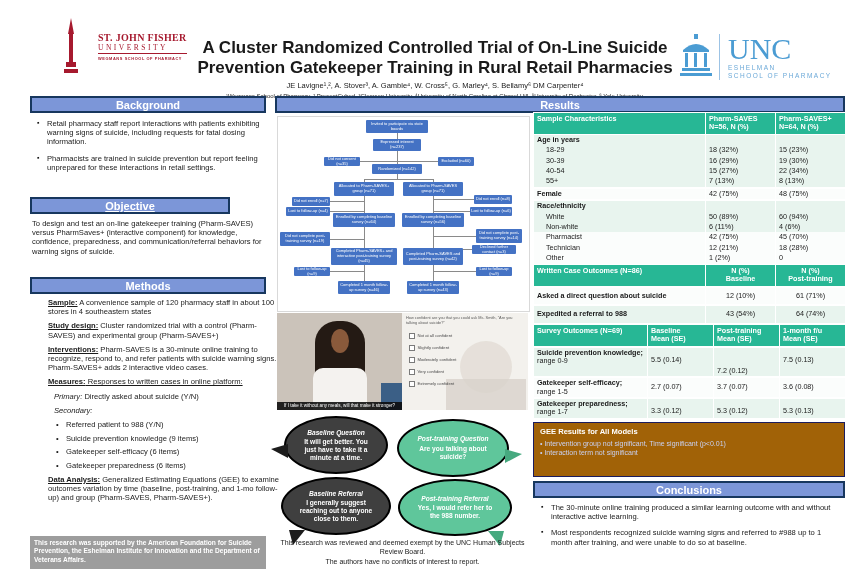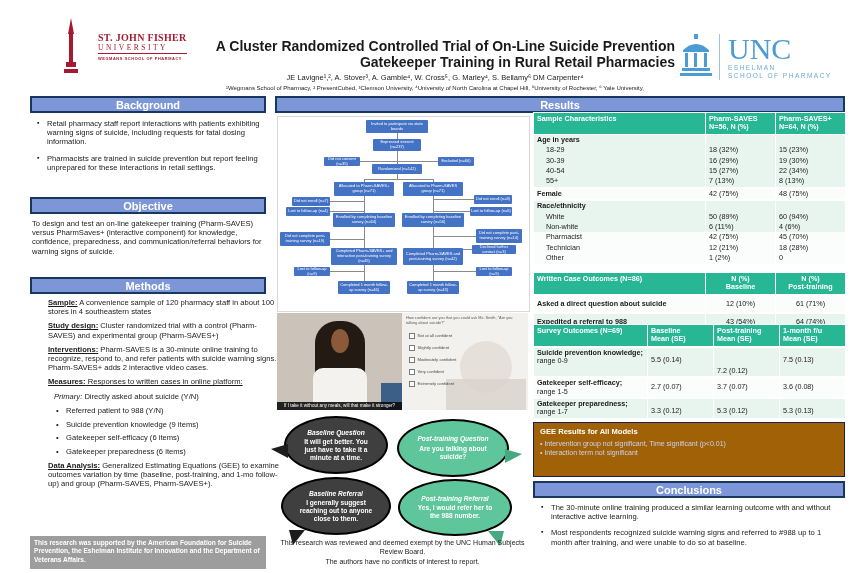--- a/index.html
+++ b/index.html
@@ -1,19 +1,19 @@
 <!DOCTYPE html>
 <html><head>
 <meta charset="utf-8">
 <style>
   html,body{margin:0;padding:0;background:#fff;}
   .poster{position:relative;width:860px;height:573px;background:#ffffff;font-family:"Liberation Sans",sans-serif;color:#1a1a1a;overflow:hidden;}
   .abs{position:absolute;}
   
-  .title{font-size:14px;font-weight:bold;text-align:right;}
+  .title{font-size:17px;font-weight:bold;text-align:center;}
   .authors{font-size:7.5px;text-align:center;margin-top:3px;}
   .affil{font-size:6px;text-align:center;margin-top:3px;color:#222;}
   .sjf{color:#A6192E;}
   .sjf-name{font-family:"Liberation Serif",serif;font-weight:bold;font-size:10px;letter-spacing:.3px;}
   .sjf-univ{font-size:7.5px;letter-spacing:2.5px;font-family:"Liberation Serif",serif;border-bottom:1px solid #A6192E;padding-bottom:1px;}
   .sjf-sub{font-size:3.9px;letter-spacing:.6px;margin-top:2px;font-weight:bold;}
   .unc-acro{font-family:"Liberation Serif",serif;font-size:30px;color:#4B9CD3;line-height:30px;}
   .unc-sub{font-size:6.5px;letter-spacing:1.5px;color:#6CA9D8;line-height:8px;}
   
   .banner{background:#7C96D8;border:2px solid #17375E;color:#fff;font-weight:bold;font-size:11px;text-align:center;line-height:14px;box-sizing:border-box;}
@@ -104,32 +104,33 @@
     </div>
   </div>
 
   <div class="abs banner" style="left:30px;top:96px;width:236px;height:17px;">Background</div>
 
   <div class="abs body-sm" style="left:36px;top:119px;width:226px;">
     <div class="sq-item">Retail pharmacy staff report interactions with patients exhibiting warning signs of suicide, including requests for fatal dosing information.</div>
     <div class="sq-item">Pharmacists are trained in suicide prevention but report feeling unprepared for these interactions in retail settings.</div>
   </div>
 
-  <div class="abs banner" style="left:30px;top:197px;width:236px;height:17px;">Objective</div>
+  <div class="abs banner" style="left:30px;top:197px;width:200px;height:17px;text-decoration:underline;">Objective</div>
 
   <div class="abs body-sm" style="left:32px;top:219px;width:232px;">To design and test an on-line gatekeeper training (Pharm-SAVES) versus PharmSaves+ (interactive component) for knowledge, confidence, preparedness, and communication/referral behaviors for warning signs of suicide.</div>
 
   <div class="abs banner" style="left:30px;top:277px;width:236px;height:17px;">Methods</div>
 
   <div class="abs body-sm" style="left:48px;top:298px;width:234px;">
     <div class="meth-p"><span class="lbl">Sample:</span><span> A convenience sample of 120 pharmacy staff in about 100 stores in 4 southeastern states</span></div>
     <div class="meth-p"><span class="lbl">Study design:</span><span> Cluster randomized trial with a control (Pharm-SAVES) and experimental group (Pharm-SAVES+)</span></div>
     <div class="meth-p"><span class="lbl">Interventions:</span><span> Pharm-SAVES is a 30-minute online training to recognize, respond to, and refer patients with suicide warning signs. Pharm-SAVES+ adds 2 interactive video cases.</span></div>
     <div class="meth-p"><span class="lbl">Measures:</span><span style="text-decoration:underline;"> Responses to written cases in online platform:</span></div>
     <div class="meth-p" style="padding-left:6px;"><span style="font-style:italic;">Primary:</span><span> Directly asked about suicide (Y/N)</span></div>
+    <div class="meth-p" style="padding-left:6px;font-style:italic;">Secondary:</div>
     <div class="dot-item">Referred patient to 988 (Y/N)</div>
     <div class="dot-item">Suicide prevention knowledge (9 items)</div>
     <div class="dot-item">Gatekeeper self-efficacy (6 items)</div>
     <div class="dot-item">Gatekeeper preparedness (6 items)</div>
     <div class="meth-p"><span class="lbl">Data Analysis:</span><span> Generalized Estimating Equations (GEE) to examine outcomes variation by time (baseline, post-training, and 1-mo follow-up) and group (Pharm-SAVES, Pharm-SAVES+).</span></div>
   </div>
 
   <div class="abs funding" style="left:30px;top:536px;width:236px;height:33px;">This research was supported by the American Foundation for Suicide Prevention, the Eshelman Institute for Innovation and the Department of Veterans Affairs.</div>
 
   <div class="abs banner" style="left:275px;top:96px;width:570px;height:17px;">Results</div>
@@ -312,21 +313,21 @@
           <td>18 (28%)</td>
         </tr>
       <tr class="plain">
           <td class="ind">Other</td>
           <td>1 (2%)</td>
           <td>0</td>
         </tr>
     </tbody>
   </table>
 
-  <table class="rtable abs" style="left:533px;top:272px;">
+  <table class="rtable abs" style="left:533px;top:264px;">
     <colgroup>
         <col style="width:172px">
         <col style="width:70px">
         <col style="width:70px">
       </colgroup>
     <thead>
       <tr>
         <th>Written Case Outcomes (N=86)</th>
         <th style="text-align:center;">N (%)
 Baseline</th>

